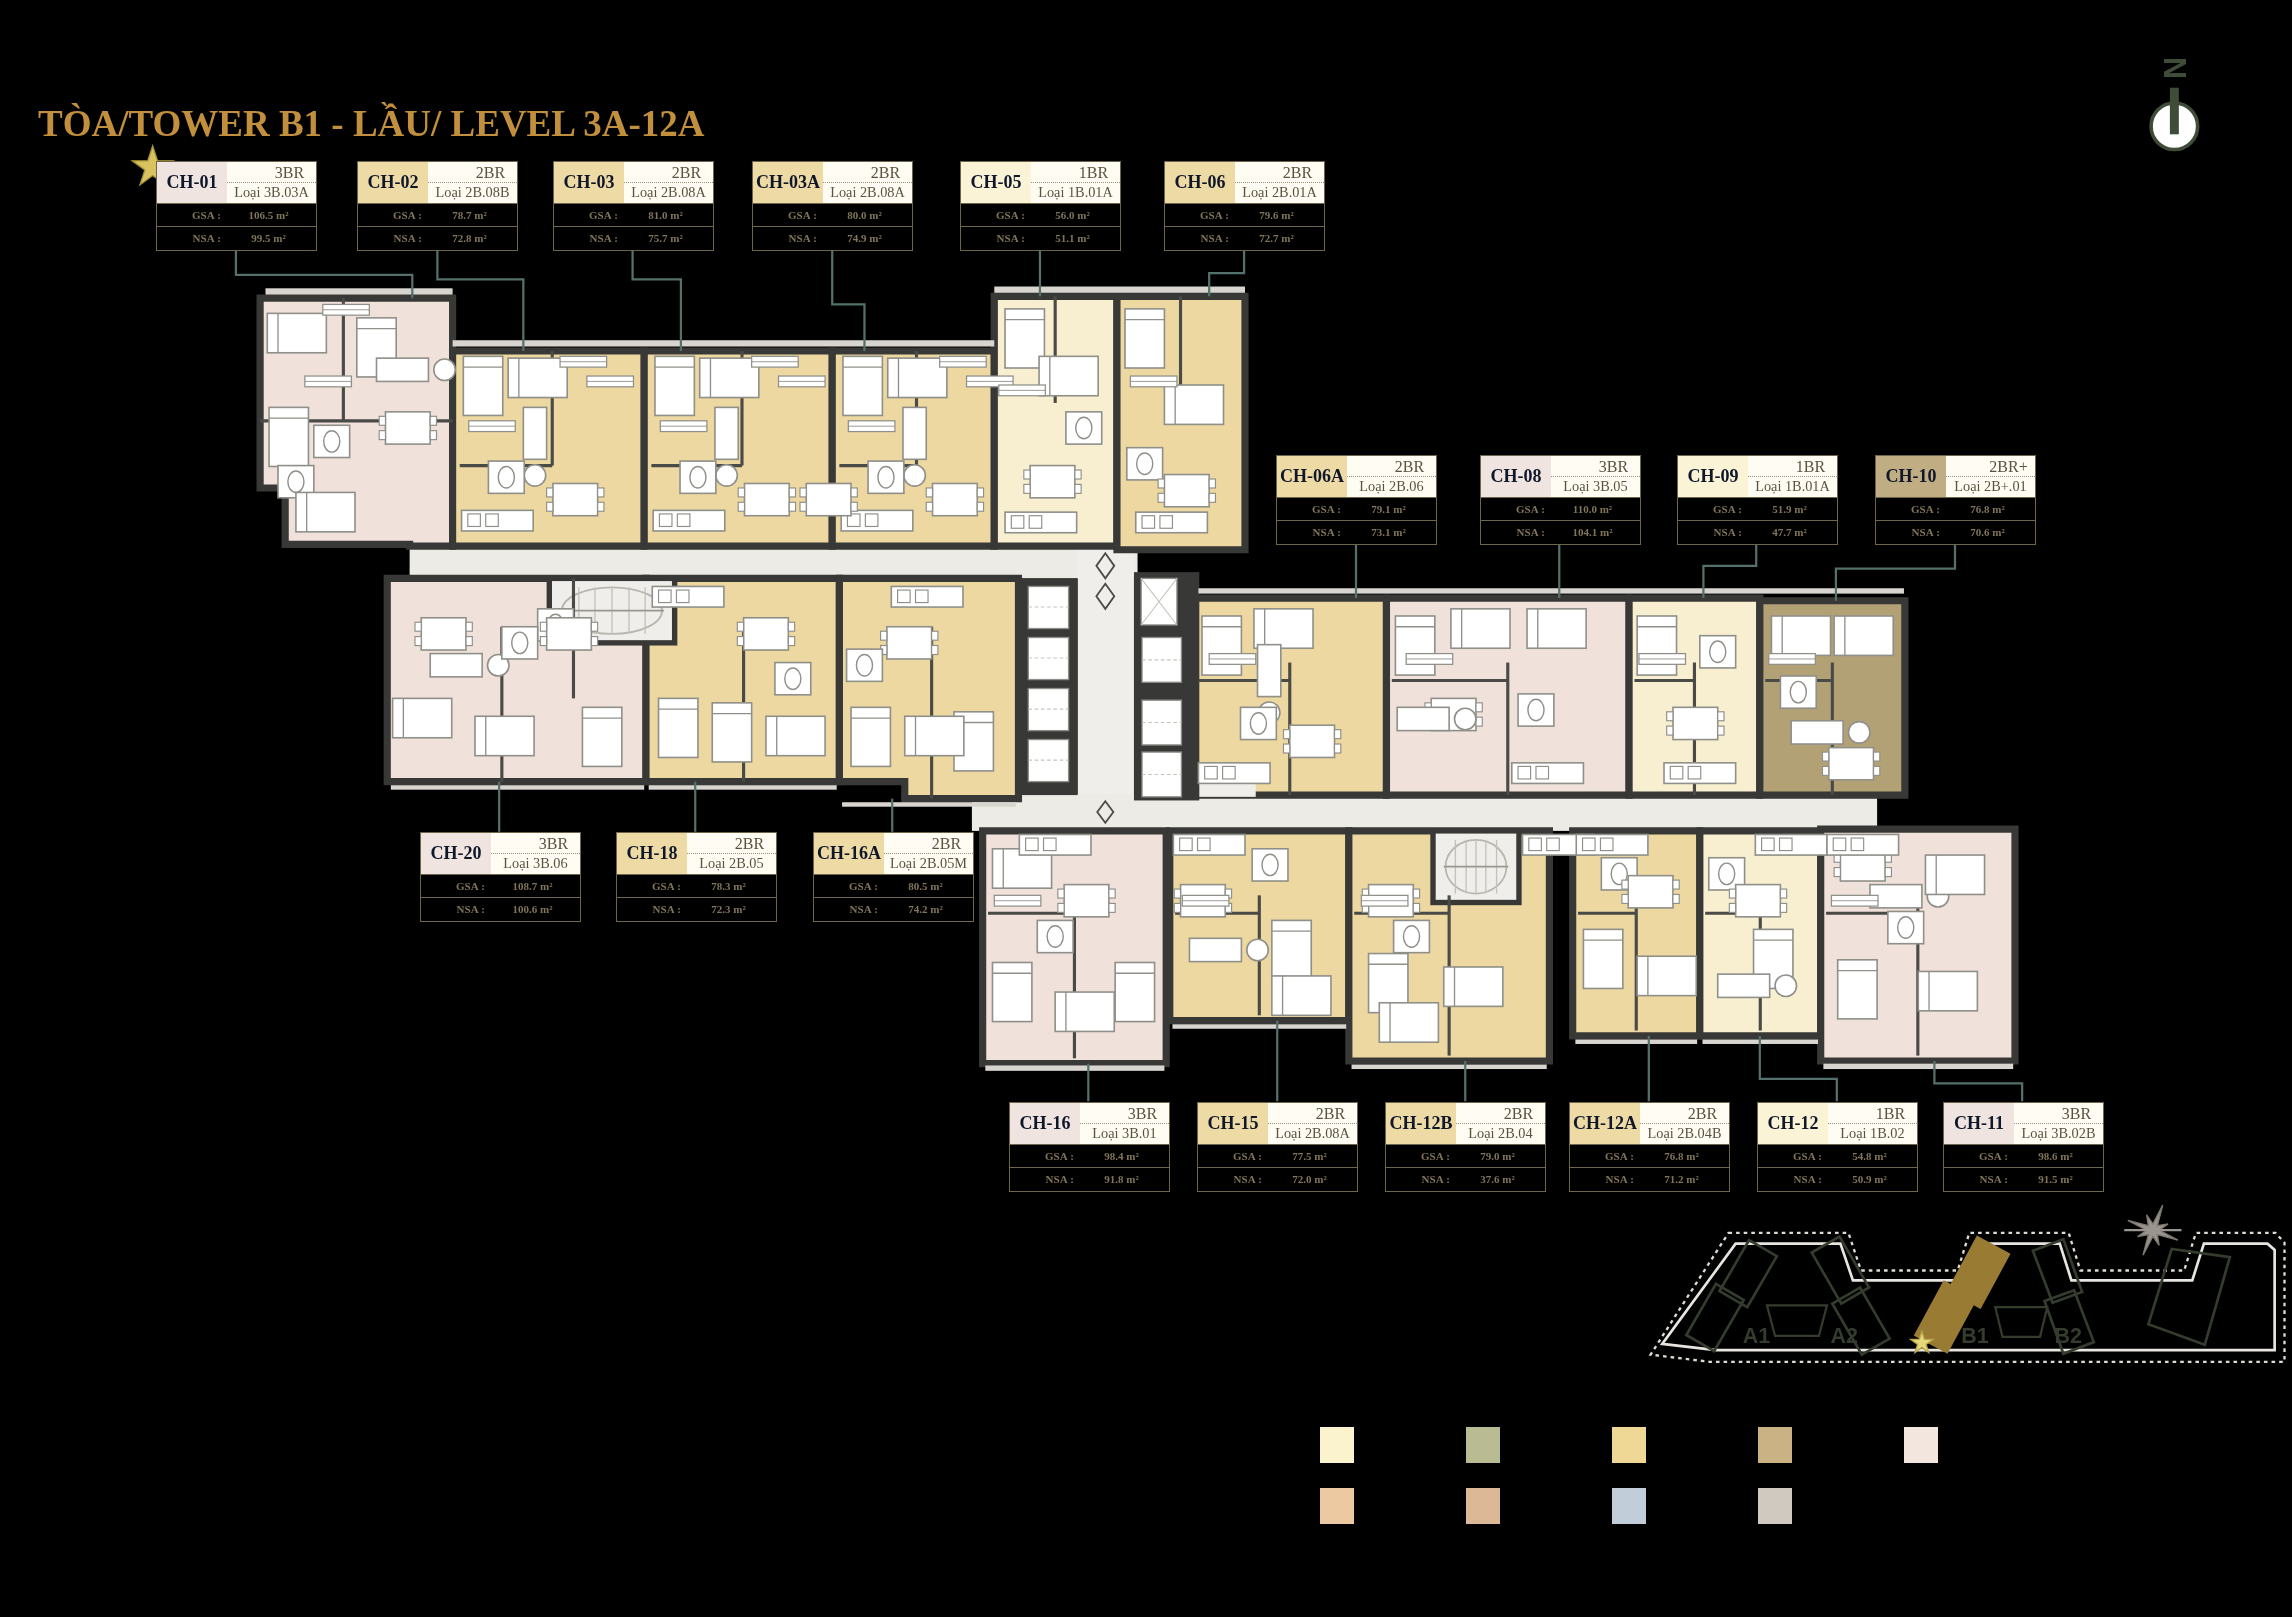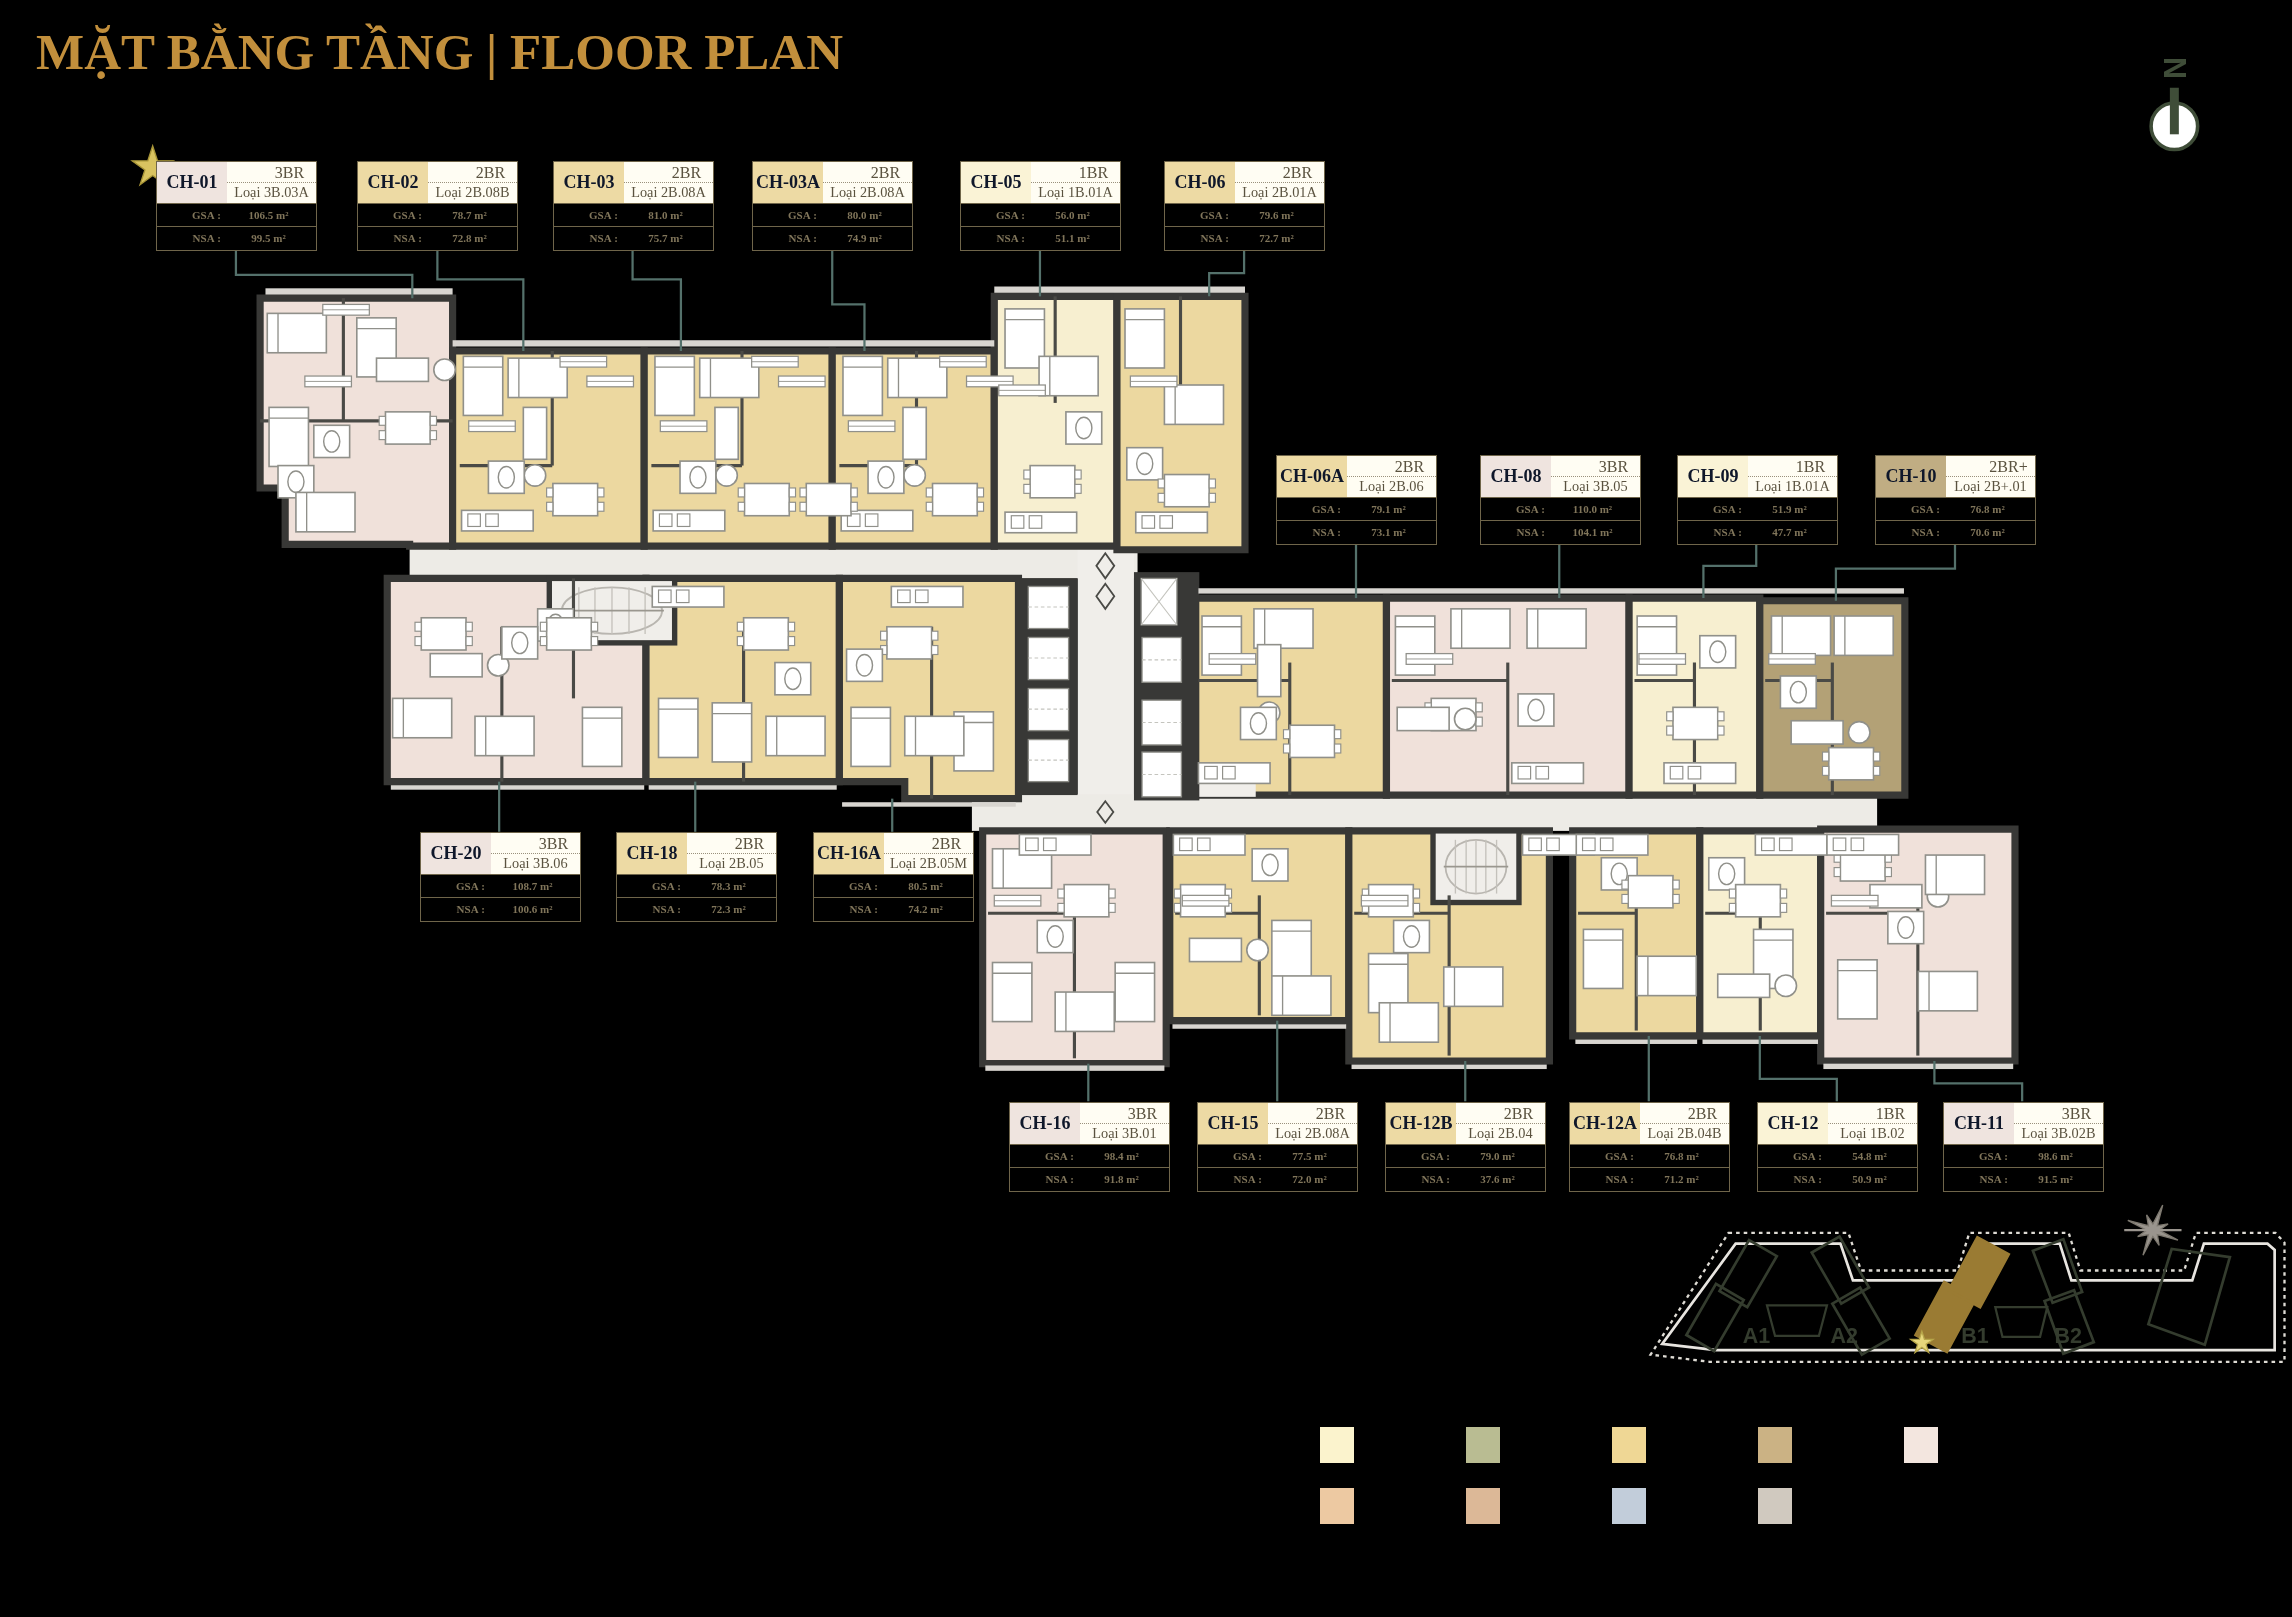--- a/index.html
+++ b/index.html
@@ -340,21 +340,21 @@
       <polygon points="2139,1491 2174,1510 2206,1451 2171,1432" fill="#9a7b33" stroke="#9a7b33" stroke-width="3"></polygon>
       <polygon points="2176,1441 2211,1460 2243,1401 2208,1382" fill="#9a7b33" stroke="#9a7b33" stroke-width="3"></polygon>
       <polygon points="2146.0,1487.0 2143.1,1496.0 2133.6,1496.0 2141.3,1501.5 2138.4,1510.5 2146.0,1504.9 2153.6,1510.5 2150.7,1501.5 2158.4,1496.0 2148.9,1496.0" fill="#e7d77c" stroke="#b7a64a" stroke-width="1.5"></polygon>
       <text x="1946" y="1500" font-family="Liberation Sans, sans-serif" font-size="24" font-weight="bold" fill="#343c2e">A1</text>
       <text x="2044" y="1500" font-family="Liberation Sans, sans-serif" font-size="24" font-weight="bold" fill="#343c2e">A2</text>
       <text x="2190" y="1500" font-family="Liberation Sans, sans-serif" font-size="24" font-weight="bold" fill="#343c2e">B1</text>
       <text x="2294" y="1500" font-family="Liberation Sans, sans-serif" font-size="24" font-weight="bold" fill="#343c2e">B2</text>
       <polygon points="2432,1385 2409,1379 2411,1391 2404,1381 2393,1402 2399,1379 2387,1381 2397,1374 2376,1363 2399,1369 2397,1357 2404,1367 2415,1346 2409,1369 2421,1367 2411,1374" fill="#9a958e" stroke="#7d786f" stroke-width="1.5"></polygon>
       <line x1="2372" y1="1374" x2="2436" y2="1374" stroke="#9a958e" stroke-width="2.5"></line>
     </svg>
-<div id="title">MẶT BẰNG TẦNG | FLOOR PLAN</div>
+<div id="subtitle">TÒA/TOWER B1 - LẦU/ LEVEL 3A-12A</div>
 <div class="ubox" style="left:156px;top:161px">
 <div class="utop">
         <div class="uname" style="background:#efe4df">CH-01</div>
         <div class="utyp">
           <div class="t1">3BR</div>
           <div class="t2">Loại 3B.03A</div>
         </div>
       </div>
 <div class="urow">
         <span class="ul">GSA&nbsp;:</span>

